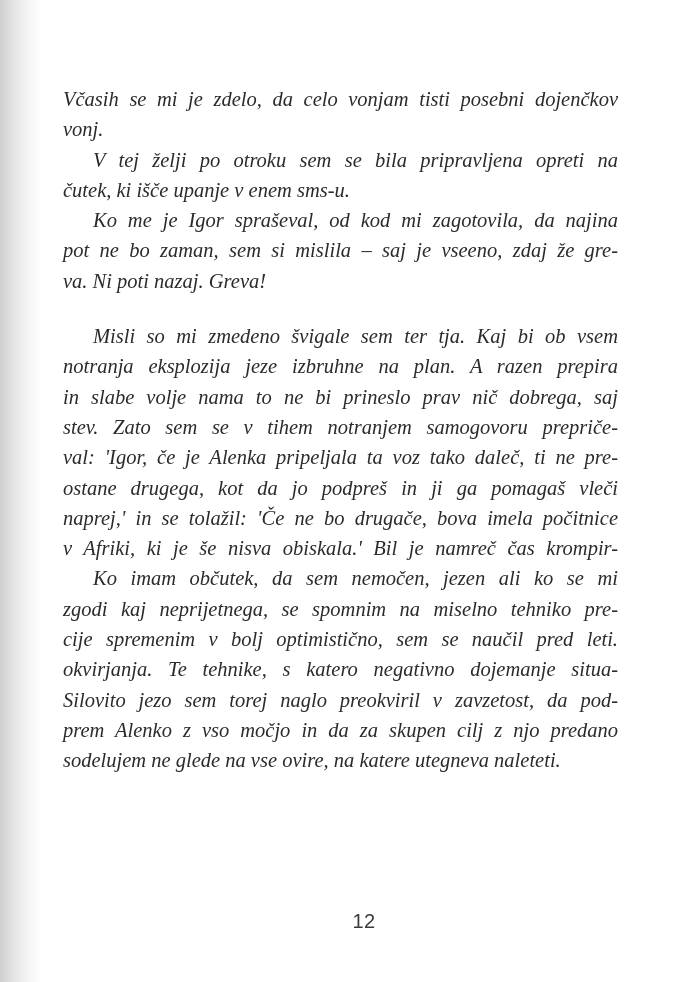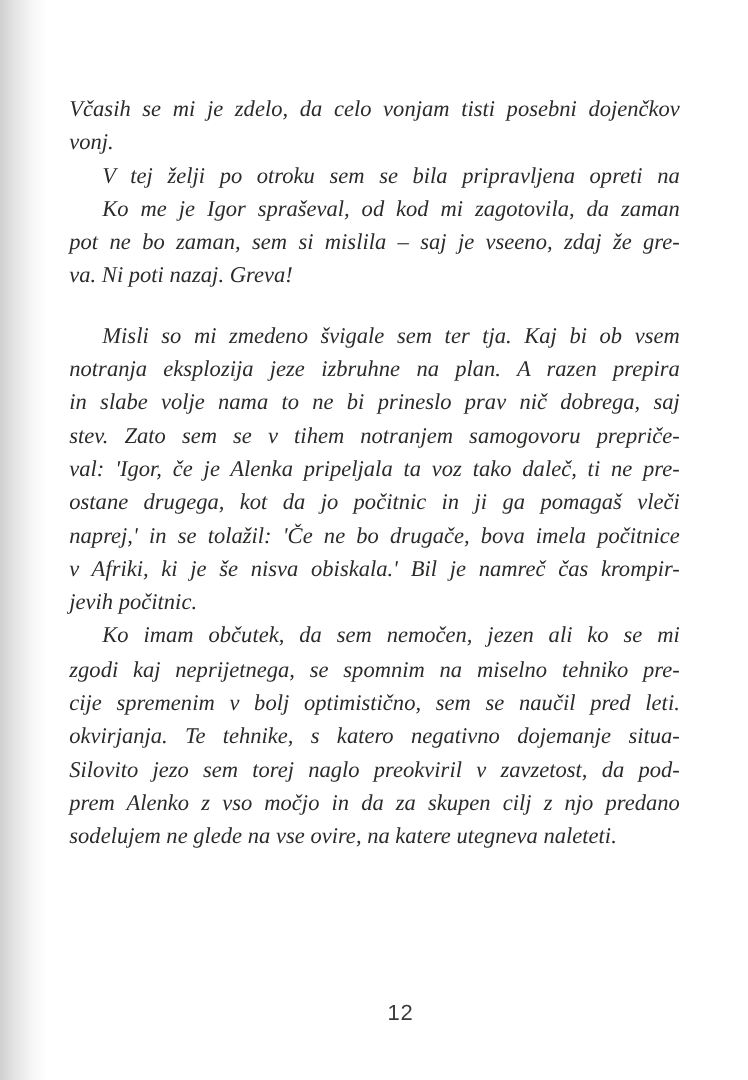--- a/index.html
+++ b/index.html
@@ -37,35 +37,35 @@
 <body>
 
 <div class="page">
   <div class="gutter"></div>
 
   <div class="text-block">
     <div class="intro">
         <div class="line">Včasih se mi je zdelo, da celo vonjam tisti posebni dojenčkov</div>
         <div class="line end">vonj.</div>
         <div class="line indent">V tej želji po otroku sem se bila pripravljena opreti na</div>
-        <div class="line indent">Ko me je Igor spraševal, od kod mi zagotovila, da zaman</div>
+        <div class="line end">čutek, ki išče upanje v enem sms-u.</div>
+        <div class="line indent">Ko me je Igor spraševal, od kod mi zagotovila, da najina</div>
         <div class="line">pot ne bo zaman, sem si mislila – saj je vseeno, zdaj že gre-</div>
         <div class="line end">va. Ni poti nazaj. Greva!</div>
       </div>
     <div class="section-gap"></div>
     <div class="body-text">
         <div class="line indent">Misli so mi zmedeno švigale sem ter tja. Kaj bi ob vsem</div>
         <div class="line">notranja eksplozija jeze izbruhne na plan. A razen prepira</div>
         <div class="line">in slabe volje nama to ne bi prineslo prav nič dobrega, saj</div>
         <div class="line">stev. Zato sem se v tihem notranjem samogovoru prepriče-</div>
         <div class="line">val: 'Igor, če je Alenka pripeljala ta voz tako daleč, ti ne pre-</div>
-        <div class="line">ostane drugega, kot da jo počitnic in ji ga pomagaš vleči</div>
+        <div class="line">ostane drugega, kot da jo podpreš in ji ga pomagaš vleči</div>
         <div class="line">naprej,' in se tolažil: 'Če ne bo drugače, bova imela počitnice</div>
         <div class="line">v Afriki, ki je še nisva obiskala.' Bil je namreč čas krompir-</div>
-        <div class="line end">jevih počitnic.</div>
         <div class="line indent">Ko imam občutek, da sem nemočen, jezen ali ko se mi</div>
         <div class="line">zgodi kaj neprijetnega, se spomnim na miselno tehniko pre-</div>
         <div class="line">cije spremenim v bolj optimistično, sem se naučil pred leti.</div>
         <div class="line">okvirjanja. Te tehnike, s katero negativno dojemanje situa-</div>
         <div class="line">Silovito jezo sem torej naglo preokviril v zavzetost, da pod-</div>
         <div class="line">prem Alenko z vso močjo in da za skupen cilj z njo predano</div>
         <div class="line end">sodelujem ne glede na vse ovire, na katere utegneva naleteti.</div>
       </div>
   </div>
 

